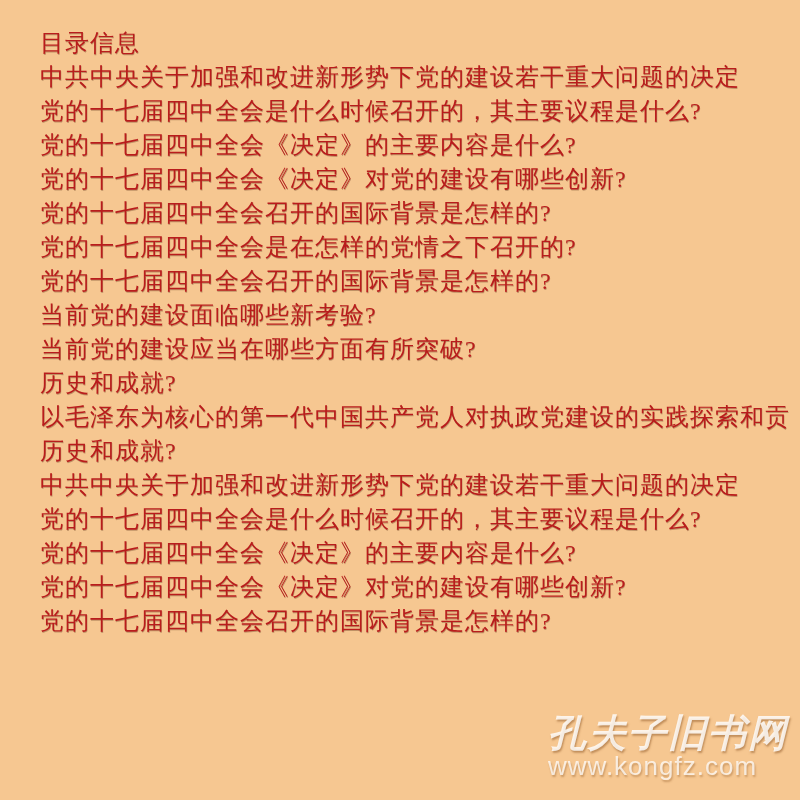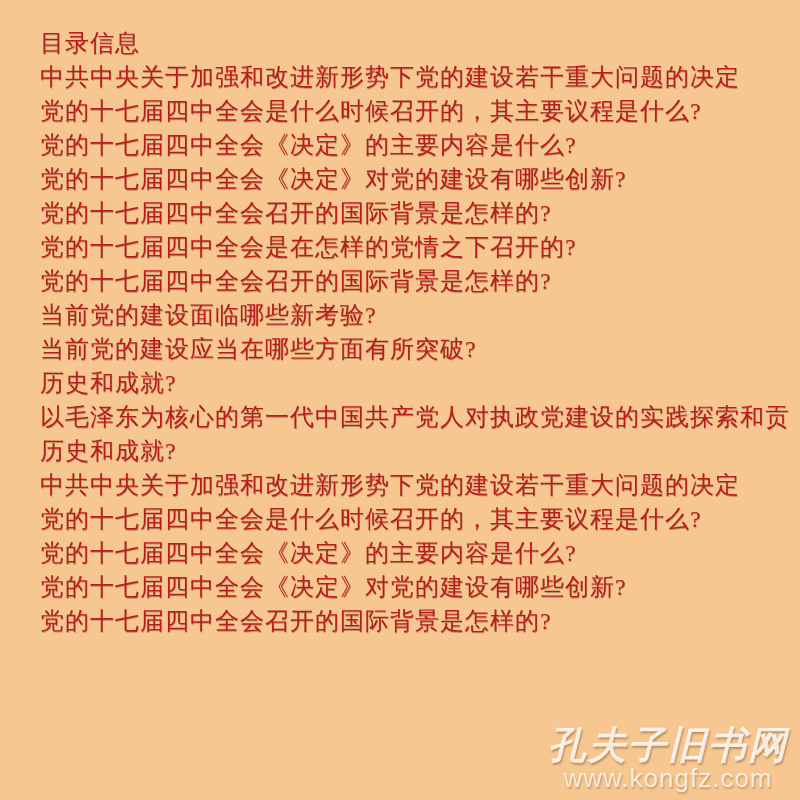--- a/index.html
+++ b/index.html
@@ -29,22 +29,22 @@
     letter-spacing: 1px;
     text-shadow: 0.5px 0.5px 0 rgba(90, 45, 20, 0.35);
   }
   .toc-title, .toc-line {
     white-space: nowrap;
     height: 34px;
   }
   .watermark {
     position: absolute;
     right: 12px;
-    bottom: 8px;
-    text-align: center;
+    bottom: 20px;
+    text-align: left;
     pointer-events: none;
   }
   .watermark-name {
     font-family: "Liberation Serif", "DejaVu Serif", serif;
     font-weight: bold;
     font-style: italic;
     font-size: 38px;
     line-height: 38px;
     color: rgba(255, 255, 255, 0.82);
     text-shadow: 1px 2px 2px rgba(150, 95, 45, 0.55);

